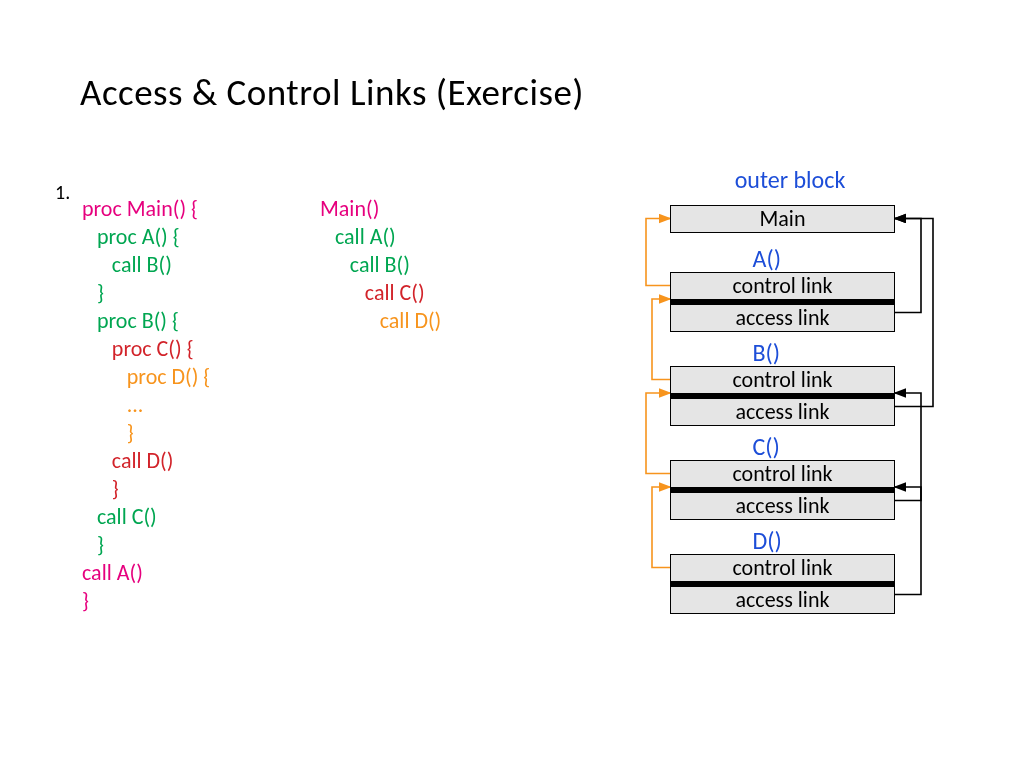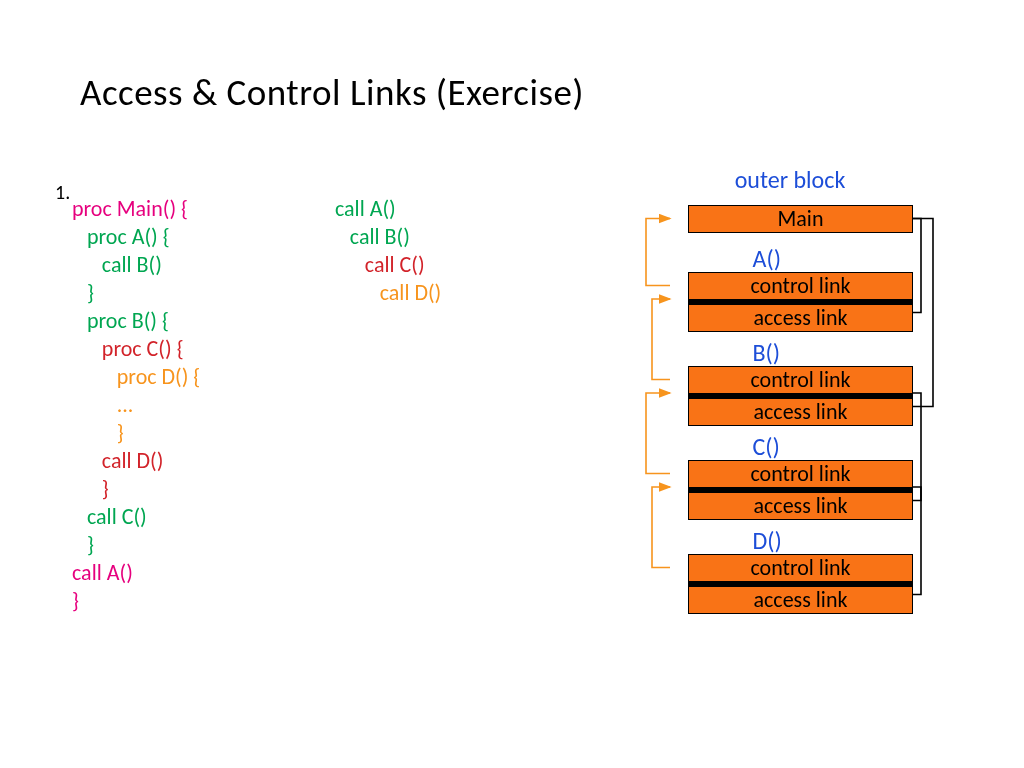--- a/index.html
+++ b/index.html
@@ -28,21 +28,21 @@
     font-size: 20px;
   }
   .code-block {
     position: absolute;
     top: 195px;
     font-size: 22px;
     line-height: 28px;
     white-space: pre;
     font-family: "Calibri", "Segoe UI", Arial, sans-serif;
   }
-  .code-left  { left: 72px; }
+  .code-left  { left: 82px; }
   .code-right { left: 320px; }
 
   .c-magenta { color: #e6007e; }
   .c-green   { color: #00a651; }
   .c-orange  { color: #f7941d; }
   .c-red     { color: #d2232a; }
 
   .diagram {
     position: absolute;
     left: 570px;
@@ -53,28 +53,27 @@
   .hdr {
     position: absolute;
     font-size: 24px;
     color: #1d4ed8;
     text-align: center;
   }
   .frame-box {
     position: absolute;
     left: 100px;
     width: 225px;
-    background: #f97316;
+    background: #e5e5e5;
     border: 1px solid #000;
     text-align: center;
     font-size: 22px;
     line-height: 26px;
     color: #000;
     box-sizing: border-box;
-    margin-left: 18px;
   }
   .frame-row {
     border-bottom: 6px solid #000000;
     height: 26px;
   }
   .frame-row:last-child { border-bottom: none; }
 
   
   svg.arrows {
     position: absolute;
@@ -86,21 +85,21 @@
     pointer-events: none;
   }
 </style>
 </head>
 <body>
 
 <div class="title">Access &amp; Control Links (Exercise)</div>
 <div class="list-num">1.</div>
 
 <div class="code-block code-left" id="code-left"><div class="c-magenta">proc Main() {</div><div class="c-green">   proc A() {</div><div class="c-green">      call B()</div><div class="c-green">   }</div><div class="c-green">   proc B() {</div><div class="c-red">      proc C() {</div><div class="c-orange">         proc D() {</div><div class="c-orange">         ...</div><div class="c-orange">         }</div><div class="c-red">      call D()</div><div class="c-red">      }</div><div class="c-green">   call C()</div><div class="c-green">   }</div><div class="c-magenta">call A()</div><div class="c-magenta">}</div></div>
-<div class="code-block code-right" id="code-right"><div class="c-green">   call A()</div><div class="c-green">      call B()</div><div class="c-red">         call C()</div><div class="c-orange">            call D()</div></div>
+<div class="code-block code-right" id="code-right"><div class="c-magenta">Main()</div><div class="c-green">   call A()</div><div class="c-green">      call B()</div><div class="c-red">         call C()</div><div class="c-orange">            call D()</div></div>
 
 <div class="diagram" id="diagram">
   <div class="hdr" style="left:130px; top:0px; width:180px;">outer block</div>
   <svg class="arrows" id="arrows">
     <defs>
       <marker id="ah-black" markerWidth="8" markerHeight="8" refX="7" refY="3" orient="auto">
         <path d="M0,0 L8,3 L0,6 Z" fill="#000"></path>
       </marker>
       <marker id="ah-orange" markerWidth="8" markerHeight="8" refX="7" refY="3" orient="auto">
         <path d="M0,0 L8,3 L0,6 Z" fill="#f7941d"></path>

